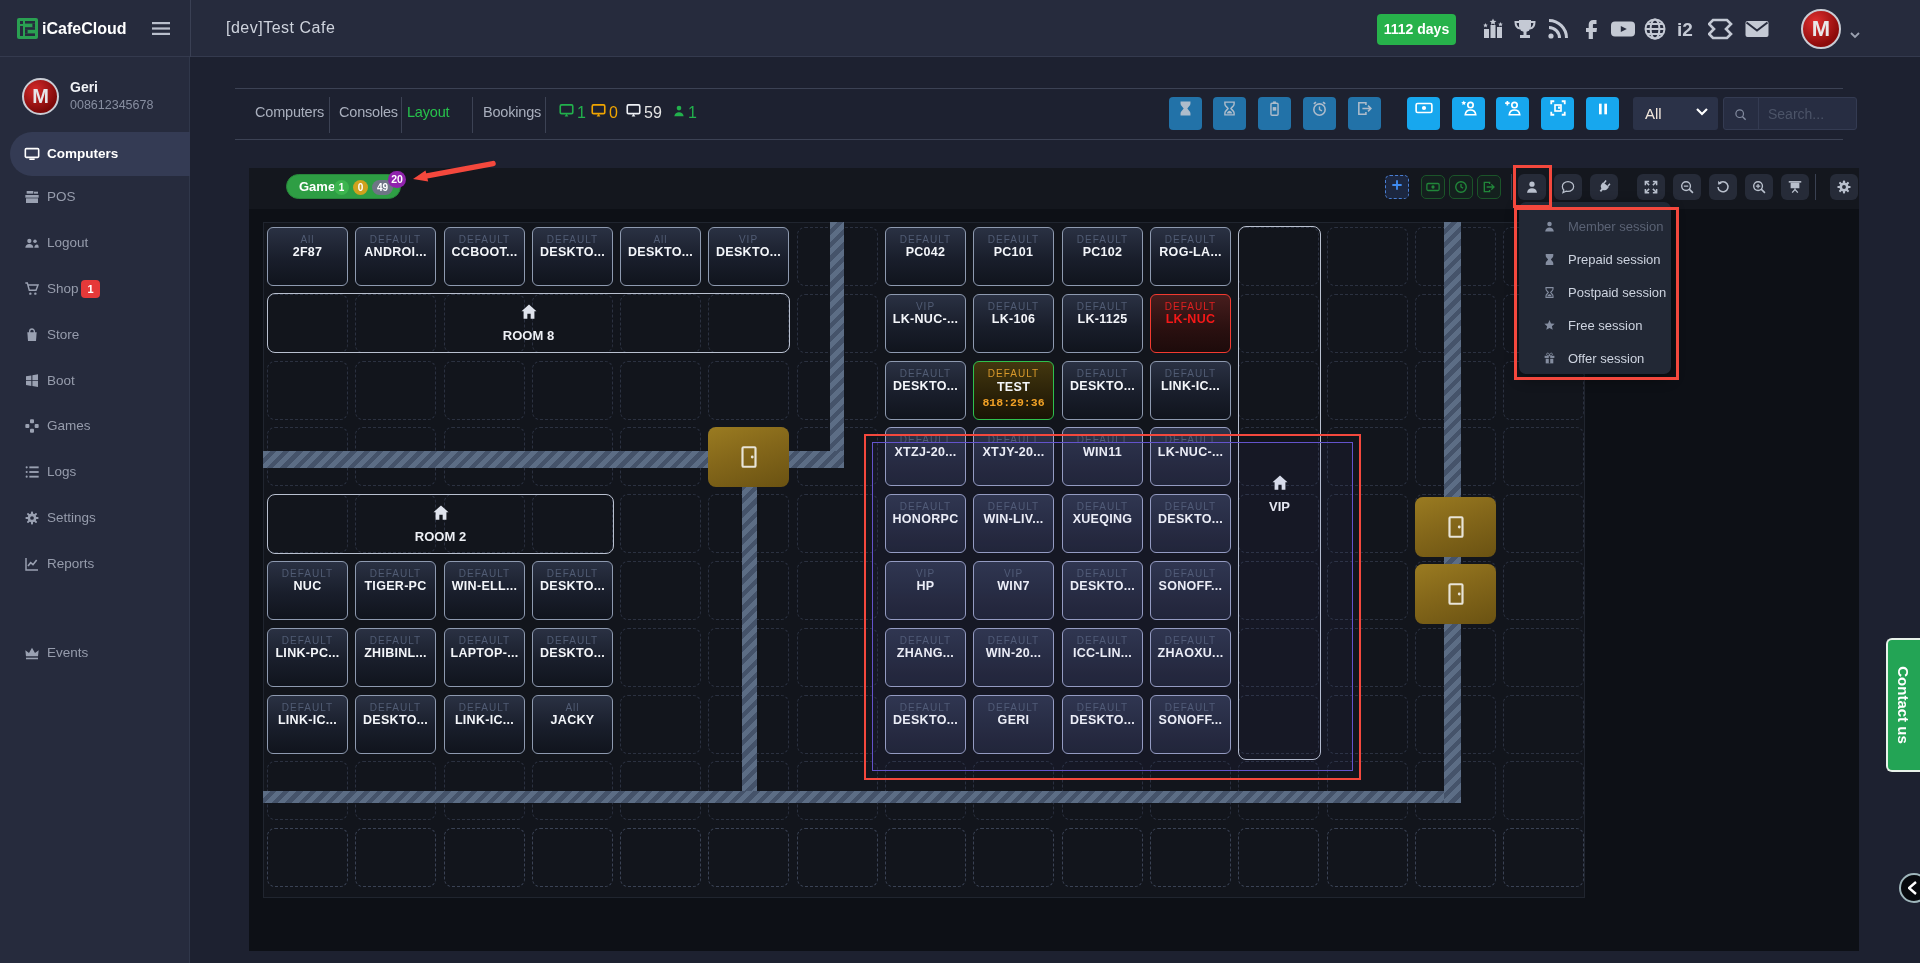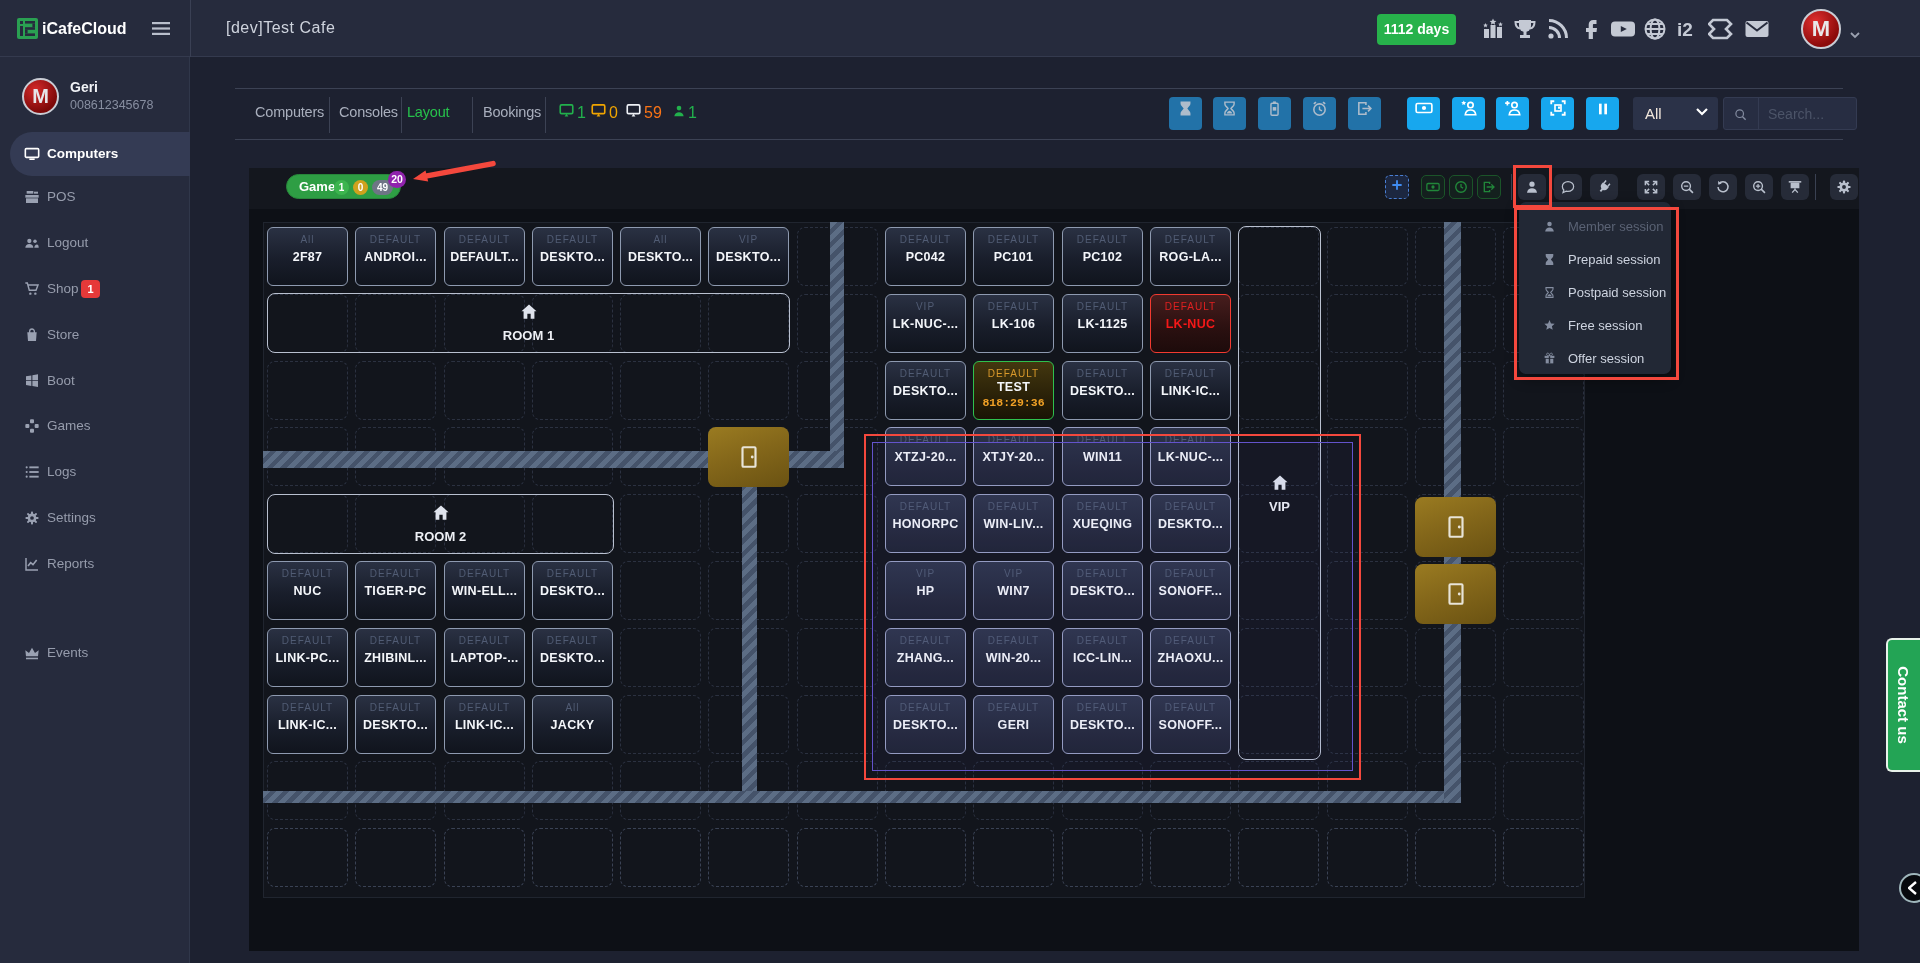--- a/index.html
+++ b/index.html
@@ -46,21 +46,21 @@
 #panel{position:absolute;left:249px;top:168px;width:1610px;height:783px;background:#0d1016;z-index:1;}
 #topband{position:absolute;left:0;top:0;width:1610px;height:41px;background:#14171e;}
 #canvas{position:absolute;left:14px;top:54px;width:1322px;height:676px;background:#12151c;border:1px solid #20252f;}
 .gcell{position:absolute;width:81px;height:59px;border:1px dashed #2b3140;border-radius:8px;}
 .path{position:absolute;background:repeating-linear-gradient(135deg,#5c6d85 0 5px,#45536a 5px 9.5px);}
 .room{position:absolute;border:1px solid #b9c0cf;border-radius:8px;z-index:4;}
 .room .rico{position:absolute;left:0;right:0;text-align:center;}
 .room .rlbl{position:absolute;left:0;right:0;text-align:center;color:#eef0f5;font-size:13px;font-weight:bold;}
 .cell{position:absolute;width:81px;height:59px;border:1px solid #8e9ab0;border-radius:6px;background:linear-gradient(180deg,#2a3143 0%,#191e2b 55%,#10141d 100%);z-index:5;text-align:center;}
 .cell .clbl{margin-top:6px;font-size:10px;color:#515c74;letter-spacing:1px;}
-.cell .cname{margin-top:5px;font-size:12.5px;font-weight:bold;color:#f4f6fa;letter-spacing:.3px;}
+.cell .cname{font-size:12.5px;font-weight:bold;color:#f4f6fa;letter-spacing:.3px;}
 .cell.sel{border-color:#989fc2;background:linear-gradient(180deg,#2e344a 0%,#252a3d 55%,#1e2232 100%);}
 .cell.red{border-color:#f23a30;background:linear-gradient(180deg,#471d1d 0%,#2a1010 60%,#1d0b0b 100%);}
 .cell.red .clbl{color:#e02020;}
 .cell.red .cname{color:#f51818;}
 .cell.test{border-color:#2fc14e;background:linear-gradient(180deg,#43370f 0%,#2a2108 60%,#191405 100%);}
 .cell.test .clbl{color:#d9992b;}
 .cell.test .cname{margin-top:1px;}
 .cell.test .ctime{margin-top:2px;font-size:11.5px;font-weight:bold;color:#f0a126;font-family:"Liberation Mono",monospace;letter-spacing:0px;}
 .door{position:absolute;width:81px;height:60px;border-radius:8px;background:linear-gradient(160deg,#9a7b21 0%,#84671a 45%,#6a5212 100%);z-index:6;}
 .door svg{position:absolute;left:50%;top:50%;transform:translate(-50%,-50%);}
@@ -272,21 +272,21 @@
 <div class="cnt" style="left:577px;color:#22b14c">1</div>
 <div class="abs" style="left:591px;top:103px"><svg width="15" height="15" viewBox="0 0 24 24">
       <rect x="2" y="3" width="20" height="14" rx="2" fill="none" stroke="#f0a500" stroke-width="2.6"></rect>
       <path d="M12 17l3 4.5H9z" fill="#f0a500"></path>
     </svg></div>
 <div class="cnt" style="left:609px;color:#f0a500">0</div>
 <div class="abs" style="left:626px;top:103px"><svg width="15" height="15" viewBox="0 0 24 24">
       <rect x="2" y="3" width="20" height="14" rx="2" fill="none" stroke="#eef1f6" stroke-width="2.6"></rect>
       <path d="M12 17l3 4.5H9z" fill="#eef1f6"></path>
     </svg></div>
-<div class="cnt" style="left:644px;color:#f97316">59</div>
+<div class="cnt" style="left:644px;color:#e5e5e5">59</div>
 <div class="abs" style="left:672px;top:104px"><svg width="14" height="14" viewBox="0 0 24 24">
       <circle cx="12" cy="7" r="4" fill="#22b14c"></circle>
       <path d="M4 21c.6-4.6 3.9-7 8-7s7.4 2.4 8 7z" fill="#22b14c"></path>
     </svg></div>
 <div class="cnt" style="left:688px;color:#22b14c">1</div>
 <div class="bluebtn bb1" style="left:1169px;text-align:center;line-height:30px"><svg width="17" height="17" viewBox="0 0 24 24">
       <path d="M5 2h14v3c0 3-2.8 4.3-4.4 7 1.6 2.7 4.4 4 4.4 7v3H5v-3c0-3 2.8-4.3 4.4-7C7.8 9.3 5 8 5 5z" fill="#aebccb"></path>
     </svg></div>
 <div class="bluebtn bb1" style="left:1213px;text-align:center;line-height:30px"><svg width="17" height="17" viewBox="0 0 24 24">
       <path d="M5.5 3h13v2.5c0 3-2.8 4-4.4 6.5 1.6 2.5 4.4 3.5 4.4 6.5V21h-13v-2.5c0-3 2.8-4 4.4-6.5-1.6-2.5-4.4-3.5-4.4-6.5z" fill="none" stroke="#aebccb" stroke-width="2"></path>
@@ -503,21 +503,21 @@
 <div class="gcell" style="left:1239px;top:605px;border-color:#3a4254;"></div>
 <div class="path" style="left:566px;top:-1px;width:14px;height:246px"></div>
 <div class="path" style="left:-1px;top:228px;width:581px;height:17px"></div>
 <div class="path" style="left:478px;top:228px;width:15px;height:352px"></div>
 <div class="path" style="left:-1px;top:568px;width:1198px;height:12px"></div>
 <div class="path" style="left:1180px;top:-1px;width:17px;height:581px"></div>
 <div class="room" style="left:3px;top:70px;width:523px;height:60px">
         <div class="rico" style="top:8px"><svg width="20" height="20" viewBox="0 0 24 24">
             <path d="M12 3l9 8h-2.5v9h-4.5v-6h-4v6H5.5v-9H3z" fill="#dfe3ec"></path>
           </svg></div>
-        <div class="rlbl" style="top:34px">ROOM 1</div>
+        <div class="rlbl" style="top:34px">ROOM 8</div>
       </div>
 <div class="room" style="left:3px;top:271px;width:347px;height:60px">
         <div class="rico" style="top:8px"><svg width="20" height="20" viewBox="0 0 24 24">
             <path d="M12 3l9 8h-2.5v9h-4.5v-6h-4v6H5.5v-9H3z" fill="#dfe3ec"></path>
           </svg></div>
         <div class="rlbl" style="top:34px">ROOM 2</div>
       </div>
 <div class="room" style="left:974px;top:3px;width:83px;height:534px">
         <div class="rico" style="top:246px"><svg width="20" height="20" viewBox="0 0 24 24">
             <path d="M12 3l9 8h-2.5v9h-4.5v-6h-4v6H5.5v-9H3z" fill="#dfe3ec"></path>
@@ -527,21 +527,21 @@
 <div class="cell" style="left:3px;top:4px">
         <div class="clbl">All</div>
         <div class="cname">2F87</div>
       </div>
 <div class="cell" style="left:91px;top:4px">
         <div class="clbl">DEFAULT</div>
         <div class="cname">ANDROI...</div>
       </div>
 <div class="cell" style="left:180px;top:4px">
         <div class="clbl">DEFAULT</div>
-        <div class="cname">DEFAULT...</div>
+        <div class="cname">CCBOOT...</div>
       </div>
 <div class="cell" style="left:268px;top:4px">
         <div class="clbl">DEFAULT</div>
         <div class="cname">DESKTO...</div>
       </div>
 <div class="cell" style="left:356px;top:4px">
         <div class="clbl">All</div>
         <div class="cname">DESKTO...</div>
       </div>
 <div class="cell" style="left:444px;top:4px">

